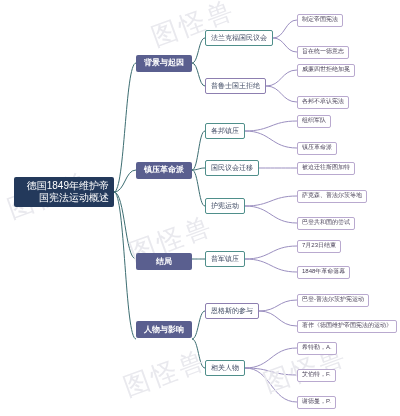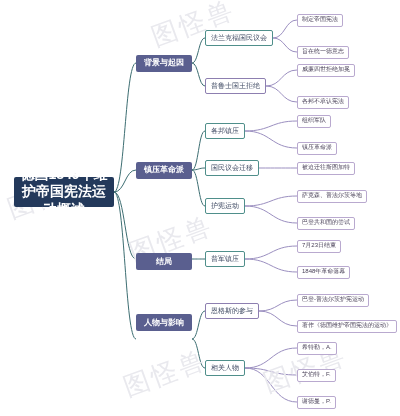--- a/index.html
+++ b/index.html
@@ -25,29 +25,29 @@
   .wm.c{left:128px;top:222px;transform:rotate(-20deg);}
   .wm.d{left:122px;top:356px;transform:rotate(-20deg);}
   .wm.e{left:262px;top:352px;transform:rotate(-20deg);}
 
   .node{
     position:absolute;
     box-sizing:border-box;
     display:flex;
     align-items:center;
     justify-content:center;
-    text-align:center;
+    text-align:right;
     white-space:nowrap;
     line-height:1.25;
   }
   .node.root{
     background:#23395b;
     color:#ffffff;
-    font-size:14px;
-    font-weight:bold;
+    font-size:10px;
+    font-weight:normal;
     border-radius:2px;
     white-space:normal;
     padding:4px 5px;
   }
   .node.lvl1{
     background:#5a5f8f;
     color:#ffffff;
     font-size:8px;
     font-weight:bold;
     border-radius:2px;
@@ -130,21 +130,21 @@
       <div class="node leaf" style="left: 297px; top: 141.5px; height: 13px;">镇压革命派</div>
       <div class="node lvl2" style="left: 205px; top: 160px; height: 16px; border: 1px solid rgb(79, 143, 139);">国民议会迁移</div>
       <div class="node leaf" style="left: 297px; top: 161.5px; height: 13px;">被迫迁往斯图加特</div>
       <div class="node lvl2" style="left: 205px; top: 198px; height: 16px; border: 1px solid rgb(79, 143, 139);">护宪运动</div>
       <div class="node leaf" style="left: 297px; top: 189.5px; height: 13px;">萨克森、普法尔茨等地</div>
       <div class="node leaf" style="left: 297px; top: 216.5px; height: 13px;">巴登共和国的尝试</div>
       <div class="node lvl1" style="left: 136px; top: 253px; width: 56px; height: 17px;">结局</div>
       <div class="node lvl2" style="left: 205px; top: 251px; height: 16px; border: 1px solid rgb(79, 143, 139);">普军镇压</div>
       <div class="node leaf" style="left: 297px; top: 239.5px; height: 13px;">7月23日结束</div>
       <div class="node leaf" style="left: 297px; top: 265.5px; height: 13px;">1848年革命落幕</div>
-      <div class="node lvl1" style="left: 136px; top: 314px; width: 56px; height: 17px;">人物与影响</div>
+      <div class="node lvl1" style="left: 136px; top: 321px; width: 56px; height: 17px;">人物与影响</div>
       <div class="node lvl2" style="left: 205px; top: 303px; height: 16px; border: 1px solid rgb(141, 127, 176);">恩格斯的参与</div>
       <div class="node leaf" style="left: 297px; top: 293.5px; height: 13px;">巴登-普法尔茨护宪运动</div>
       <div class="node leaf" style="left: 297px; top: 319.5px; height: 13px;">著作《德国维护帝国宪法的运动》</div>
       <div class="node lvl2" style="left: 205px; top: 360px; height: 16px; border: 1px solid rgb(79, 143, 139);">相关人物</div>
       <div class="node leaf" style="left: 297px; top: 341.5px; height: 13px;">希特勒，A.</div>
       <div class="node leaf" style="left: 297px; top: 368.5px; height: 13px;">艾伯特，F.</div>
       <div class="node leaf" style="left: 297px; top: 395.5px; height: 13px;">谢德曼，P.</div>
     </div>
 </div>
 

